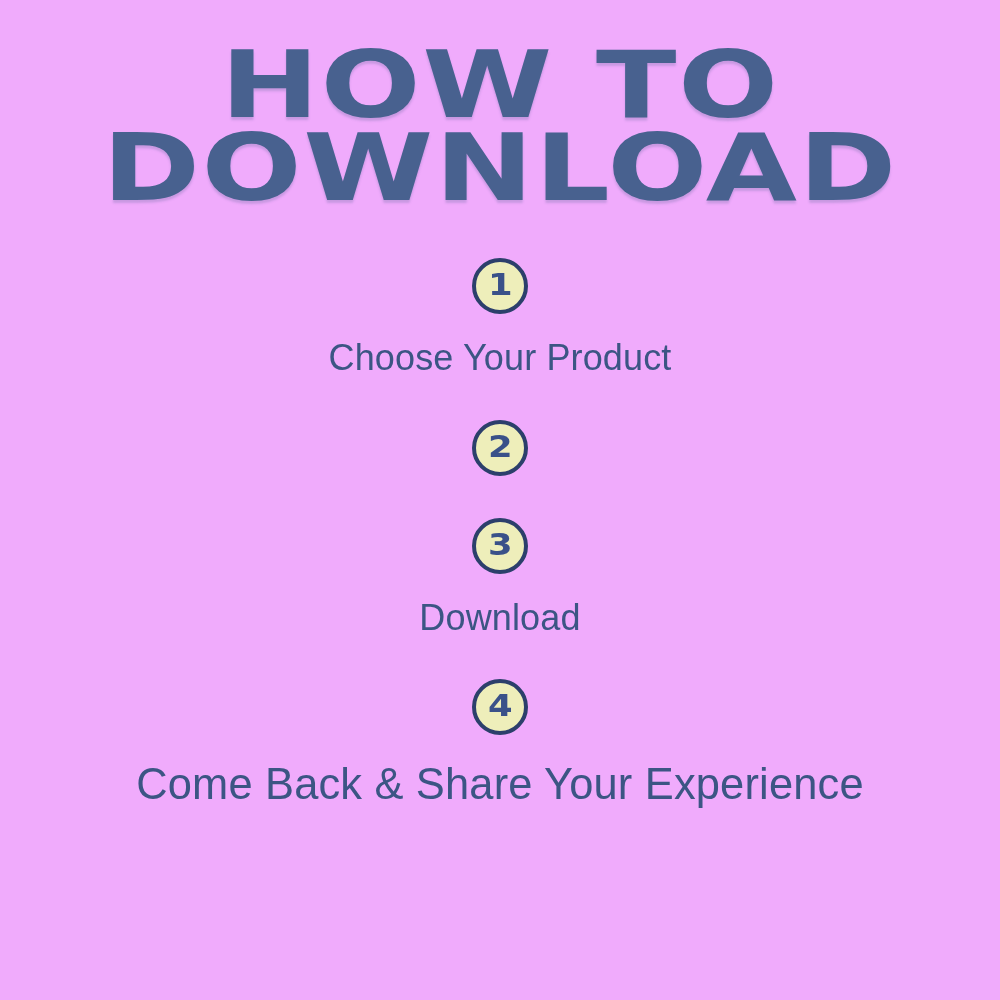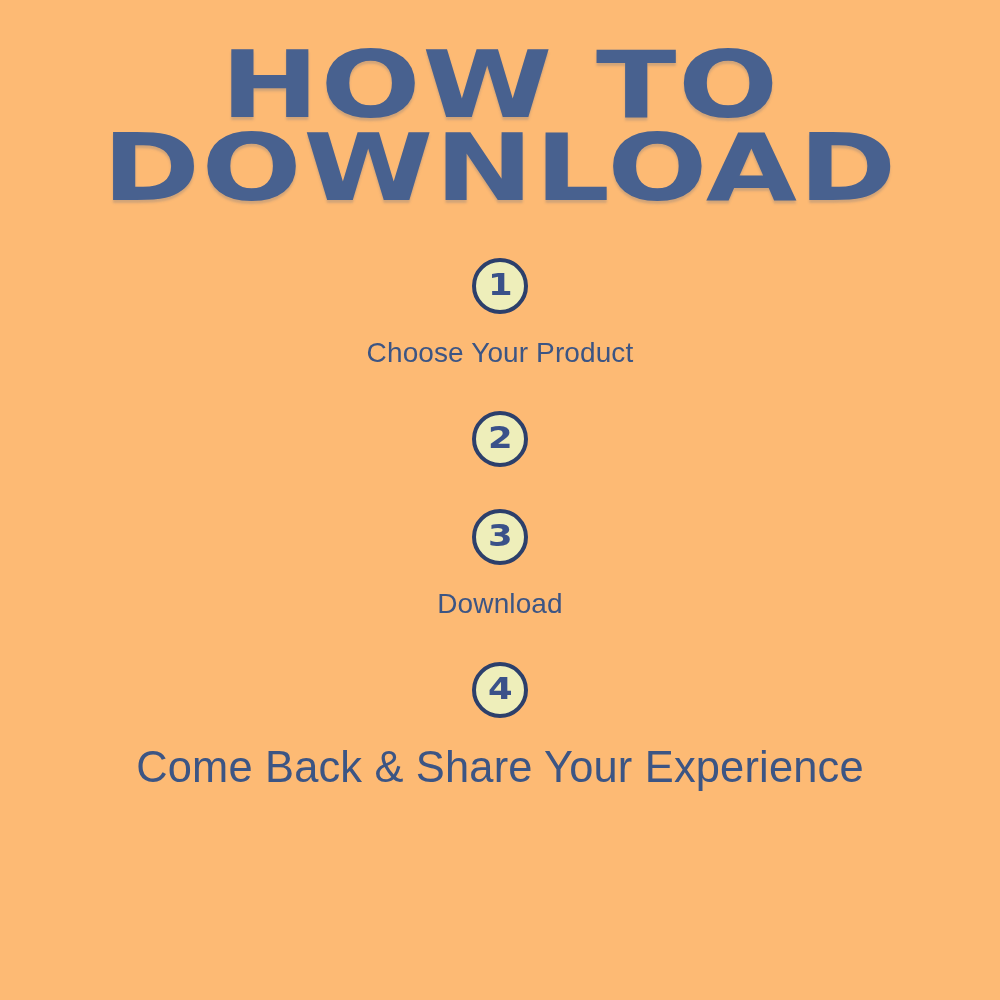--- a/index.html
+++ b/index.html
@@ -12,21 +12,21 @@
     height: 1000px;
     background: #b8d5ed;
     font-family: "Liberation Sans", sans-serif;
     overflow: hidden;
   }
 
   .poster {
     position: relative;
     width: 1000px;
     height: 1000px;
-    background: #fdba74;
+    background: #f0abfc;
     box-sizing: border-box;
   }
 
   
   .title-block {
     position: absolute;
     top: 44px;
     left: 0;
     width: 1000px;
     text-align: center;
@@ -96,21 +96,21 @@
     transform: scaleX(1.18);
     transform-origin: center center;
     position: relative;
     top: -1px;
   }
 
   .step-label {
     color: #3c5584;
     font-family: "Liberation Sans", sans-serif;
     font-weight: normal;
-    font-size: 28px;
+    font-size: 36px;
     line-height: 1.1;
     letter-spacing: 0.004em;
     margin-top: 24px;
     white-space: nowrap;
   }
 
   
   .step-label-wide {
     font-size: 45px;
     transform: scaleX(0.965);

